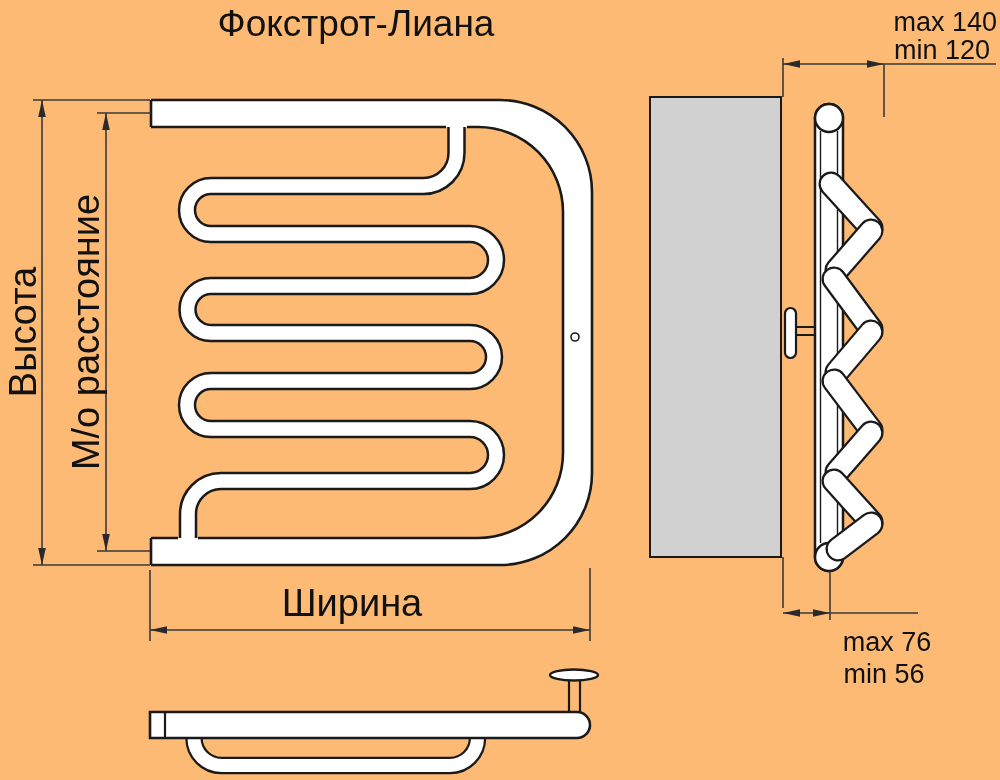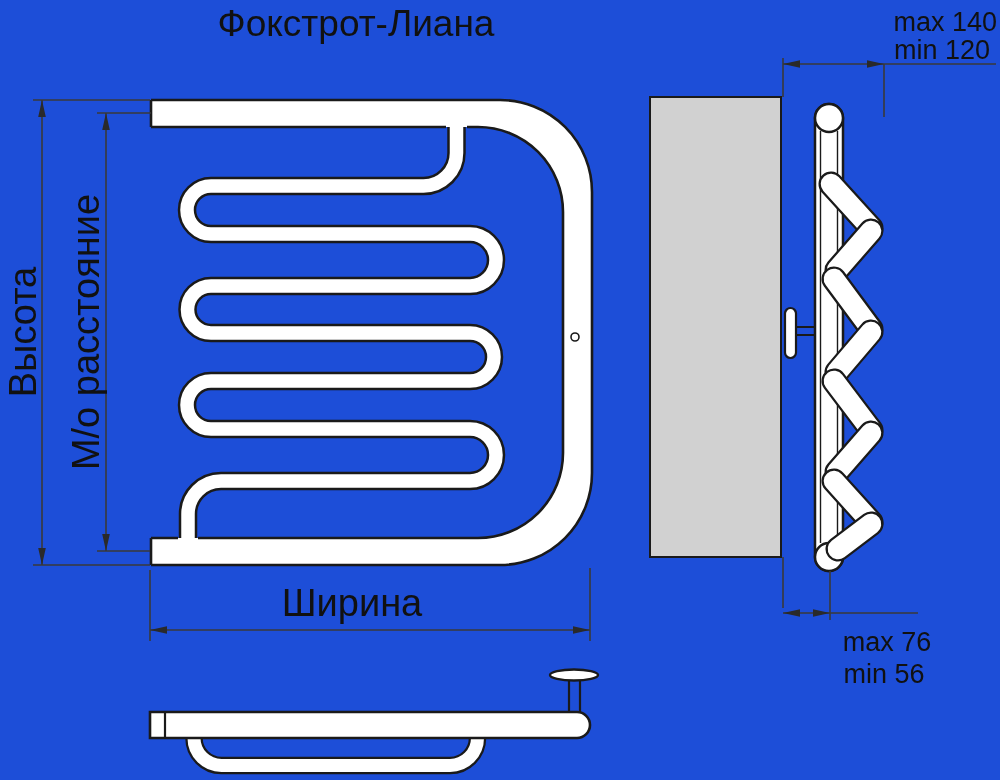--- a/index.html
+++ b/index.html
@@ -1,16 +1,16 @@
 <!DOCTYPE html>
 <html><head>
 <meta charset="utf-8">
 <style>
   html,body{margin:0;padding:0;background:#fff;}
-  .stage{position:relative;width:1000px;height:780px;background:#1d4ed8;overflow:hidden;
+  .stage{position:relative;width:1000px;height:780px;background:#fdba74;overflow:hidden;
          font-family:"Liberation Sans",sans-serif;}
   svg{display:block;}
   
   .ol   {stroke:#1a1a1a;stroke-width:2.6;fill:none;}
   .ol2  {stroke:#1a1a1a;stroke-width:2.2;fill:none;}
   .fw   {fill:#ffffff;}
   
   .serp-b{stroke:#1a1a1a;stroke-width:18.5;fill:none;}
   .serp-w{stroke:#ffffff;stroke-width:13.5;fill:none;}
   

